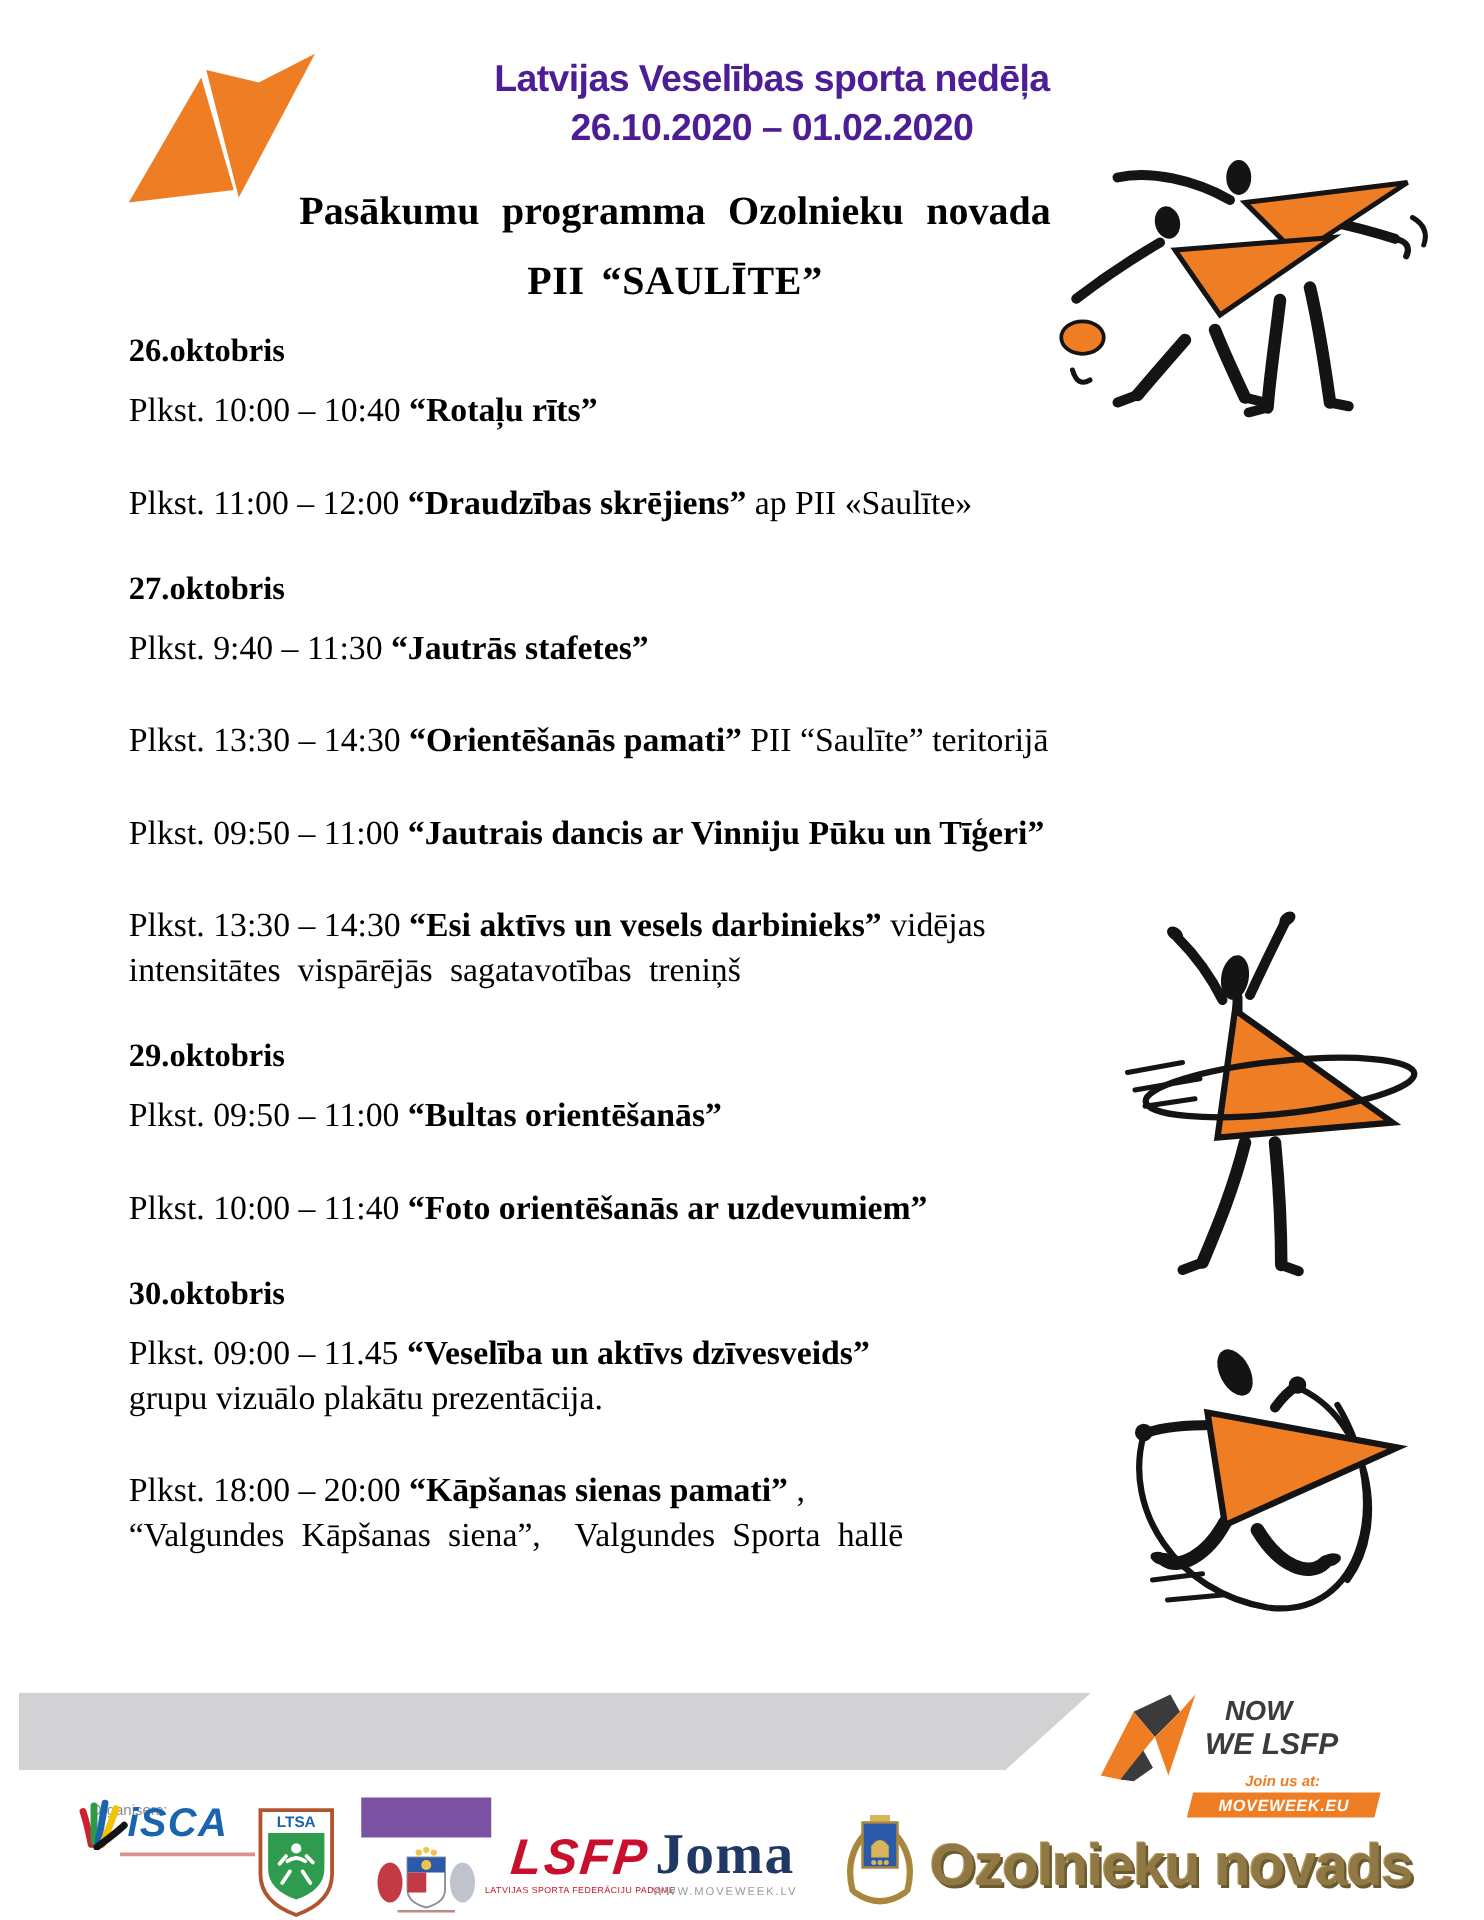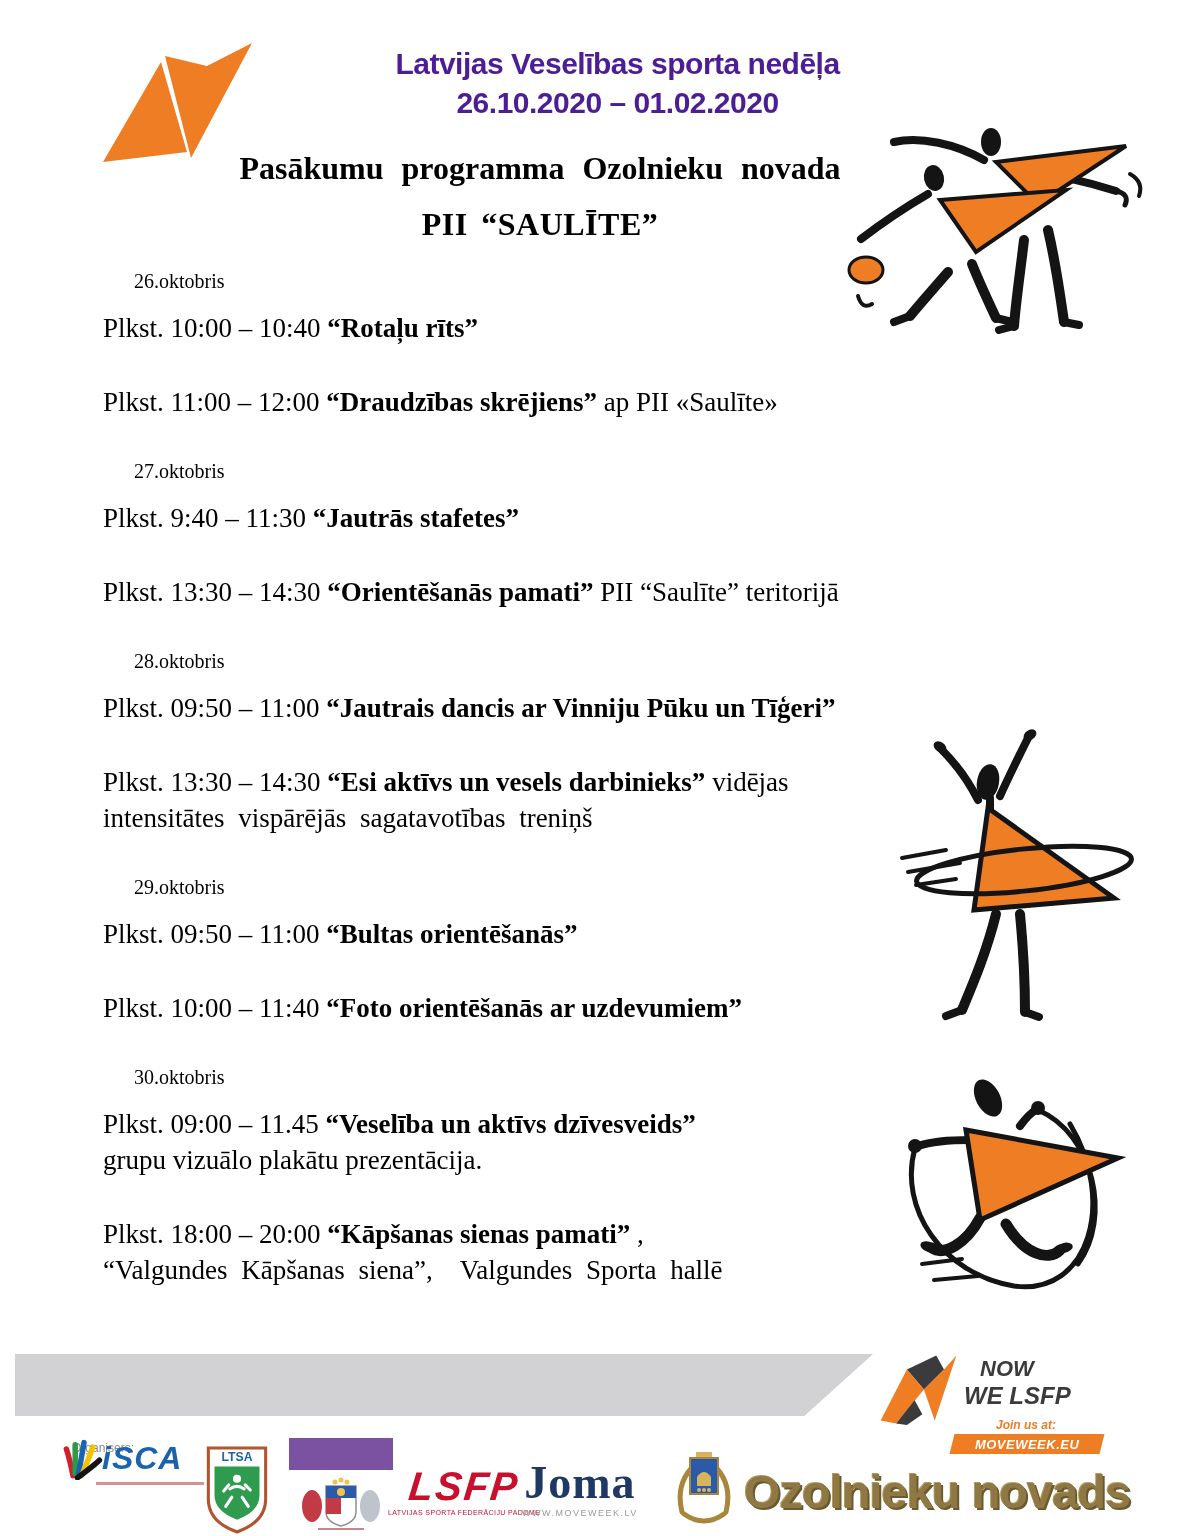--- a/index.html
+++ b/index.html
@@ -11,21 +11,21 @@
        font-family:"Liberation Sans",sans-serif;font-weight:bold;font-size:30px;
        line-height:39px;letter-spacing:-0.5px;color:#4c1d95;}
   .top-logo{position:absolute;left:95px;top:40px;width:160px;height:145px;}
   .prog{position:absolute;left:145px;top:150px;width:790px;text-align:center;
         font-weight:bold;font-size:32px;word-spacing:10px;}
   .venue{position:absolute;left:145px;top:206px;width:790px;text-align:center;
          font-weight:bold;font-size:32px;word-spacing:5px;letter-spacing:0.5px;}
 
   
   #schedule{position:absolute;left:103px;top:264px;width:882px;font-size:27px;}
-  .day-date{font-weight:normal;font-size:20px;line-height:34px;margin-top:34px;margin-left:31px;}
+  .day-date{font-weight:bold;font-size:26px;line-height:34px;margin-top:34px;}
   .day-date:first-child{margin-top:0;}
   .event{margin-top:38px;line-height:36px;}
   .day-date + .event{margin-top:12px;}
   .evline{white-space:pre-wrap;}
   .evline .b{font-weight:bold;}
   .evline.spread{word-spacing:7px;}
 
   
   .fig-dancers{position:absolute;left:828px;top:112px;width:332px;height:222px;}
   .fig-hula{position:absolute;left:872px;top:722px;width:302px;height:306px;}
@@ -167,21 +167,20 @@
       <div class="event">
         <div class="evline"><span>Plkst. 11:00 – 12:00 </span><span class="b">“Draudzības skrējiens”</span><span> ap PII «Saulīte»</span></div>
       </div>
       <div class="day-date">27.oktobris</div>
       <div class="event">
         <div class="evline"><span>Plkst. 9:40 – 11:30 </span><span class="b">“Jautrās stafetes”</span></div>
       </div>
       <div class="event">
         <div class="evline"><span>Plkst. 13:30 – 14:30 </span><span class="b">“Orientēšanās pamati”</span><span> PII “Saulīte” teritorijā</span></div>
       </div>
-      <div class="day-date">28.oktobris</div>
       <div class="event">
         <div class="evline"><span>Plkst. 09:50 – 11:00 </span><span class="b">“Jautrais dancis ar Vinniju Pūku un Tīģeri”</span></div>
       </div>
       <div class="event">
         <div class="evline"><span>Plkst. 13:30 – 14:30 </span><span class="b">“Esi aktīvs un vesels darbinieks”</span><span> vidējas</span></div>
         <div class="evline spread"><span>intensitātes vispārējās sagatavotības treniņš</span></div>
       </div>
       <div class="day-date">29.oktobris</div>
       <div class="event">
         <div class="evline"><span>Plkst. 09:50 – 11:00 </span><span class="b">“Bultas orientēšanās”</span></div>

